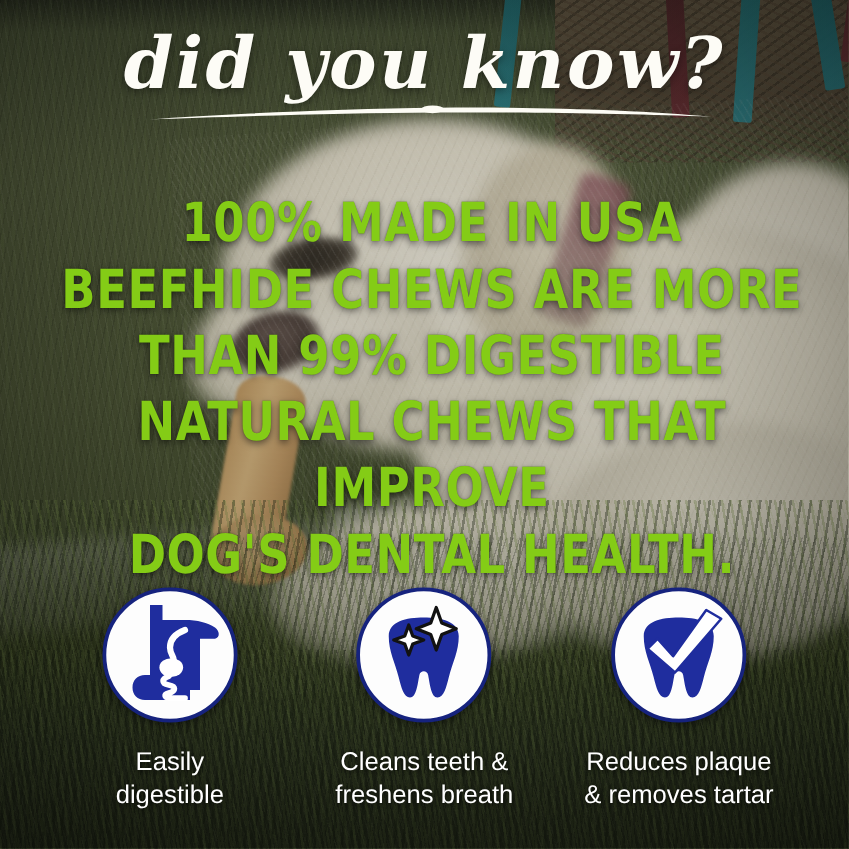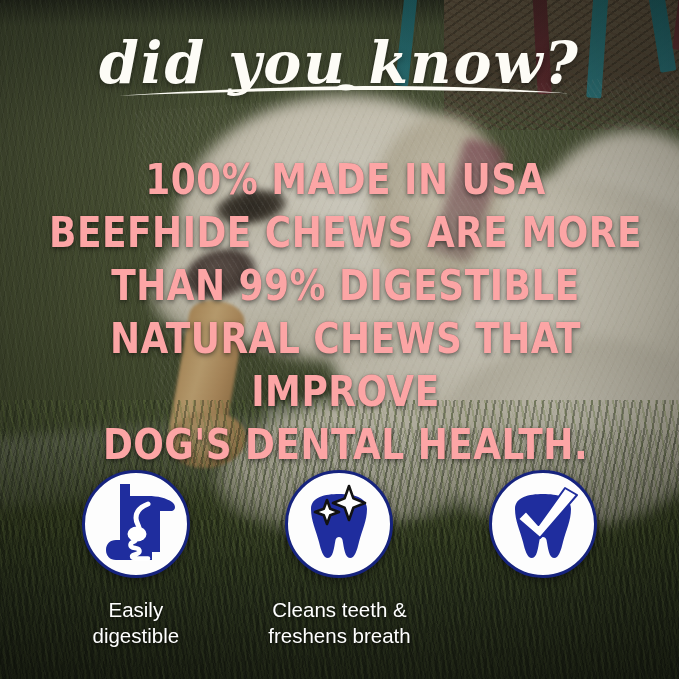--- a/index.html
+++ b/index.html
@@ -188,32 +188,31 @@
     position:absolute; left:0; right:0; top:22px;
     text-align:center;
     font-family:"DejaVu Serif", serif;
     font-style:italic;
     font-weight:700;
     font-size:57px;
     line-height:1.0;
     color:#fdfcf6;
     letter-spacing:2px;
     text-shadow:0 2px 7px rgba(0,0,0,.45);
-    margin-top:12px;
   }
   .swoosh {
     position:absolute; left:118px; top:84px; width:452px; height:14px;
     pointer-events:none;
   }
 
   
   .claim {
     position:absolute; left:18px; right:6px; top:153px;
     text-align:center;
-    color:#fca5a5;
+    color:#84cc16;
     font-family:"DejaVu Sans Condensed","Liberation Sans Narrow","Liberation Sans", sans-serif;
     font-weight:700;
     font-size:43px;
     line-height:53px;
     letter-spacing:.5px;
     text-transform:uppercase;
     text-shadow:0 2px 6px rgba(0,0,0,.50), 0 0 1px rgba(0,0,0,.4);
   }
   .claim .ln { display:block; transform:scaleX(.93); }
   
@@ -351,17 +350,19 @@
         <div class="circle">
           <svg width="92" height="92" viewBox="0 0 92 92">
             <path d="M46 16 C 60 16, 74 19, 74 31 C 74 43, 69 52, 66 64
                      C 64 72, 62 80, 57 80 C 52 80, 51 70, 49.5 62
                      C 48.7 58, 43.3 58, 42.5 62 C 41 70, 40 80, 35 80
                      C 30 80, 28 72, 26 64 C 23 52, 18 43, 18 31
                      C 18 19, 32 16, 46 16 Z" fill="#1f2d9e"></path>
             <path d="M29 33 L 41.5 47 L 68 10 L 80 17 L 43 60 L 21 41 Z" fill="#ffffff" stroke="#1f2d9e" stroke-width="2" stroke-linejoin="round"></path>
           </svg>
         </div>
+        <div class="cap">Reduces plaque
+&amp; removes tartar</div>
       </div>
 
     </div>
   </div>
 </div>
 
 </body></html>

